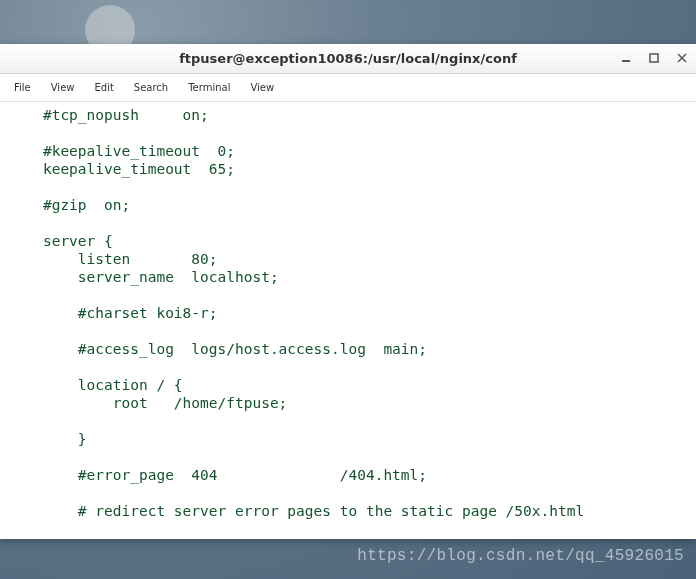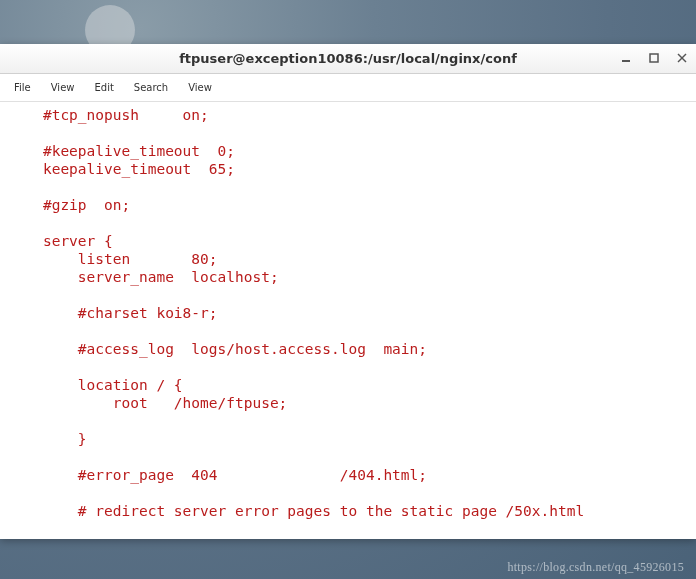--- a/index.html
+++ b/index.html
@@ -77,31 +77,31 @@
       color: #333;
       cursor: pointer;
     }
     .editor {
       flex: 1;
       background: #ffffff;
       padding: 4px 8px;
       font-family: "DejaVu Sans Mono", "Liberation Mono", monospace;
       font-size: 14.5px;
       line-height: 18px;
-      color: #b91c1c;
+      color: #14532d;
       white-space: pre;
       overflow: hidden;
     }
     .watermark {
       position: absolute;
-      bottom: 4px;
+      bottom: 14px;
       right: 12px;
-      font-size: 12px;
+      font-size: 16px;
       color: rgba(255,255,255,0.55);
-      font-family: Liberation Serif, serif;
+      font-family: Liberation Mono, monospace;
       letter-spacing: 0.3px;
     }
   </style>
 </head>
 <body>
 
 <div class="desktop-icon"></div>
 
 <div class="window">
   <div class="titlebar">
@@ -123,20 +123,21 @@
             <line x1="10" y1="2" x2="2" y2="10" stroke="#555" stroke-width="1.5"></line>
           </svg>
       </div>
     </div>
   </div>
   <div class="menubar">
     <div class="menu-item">File</div>
     <div class="menu-item">View</div>
     <div class="menu-item">Edit</div>
     <div class="menu-item">Search</div>
+    <div class="menu-item">Terminal</div>
     <div class="menu-item">View</div>
   </div>
   <div class="editor">    #tcp_nopush     on;
 
     #keepalive_timeout  0;
     keepalive_timeout  65;
 
     #gzip  on;
 
     server {

